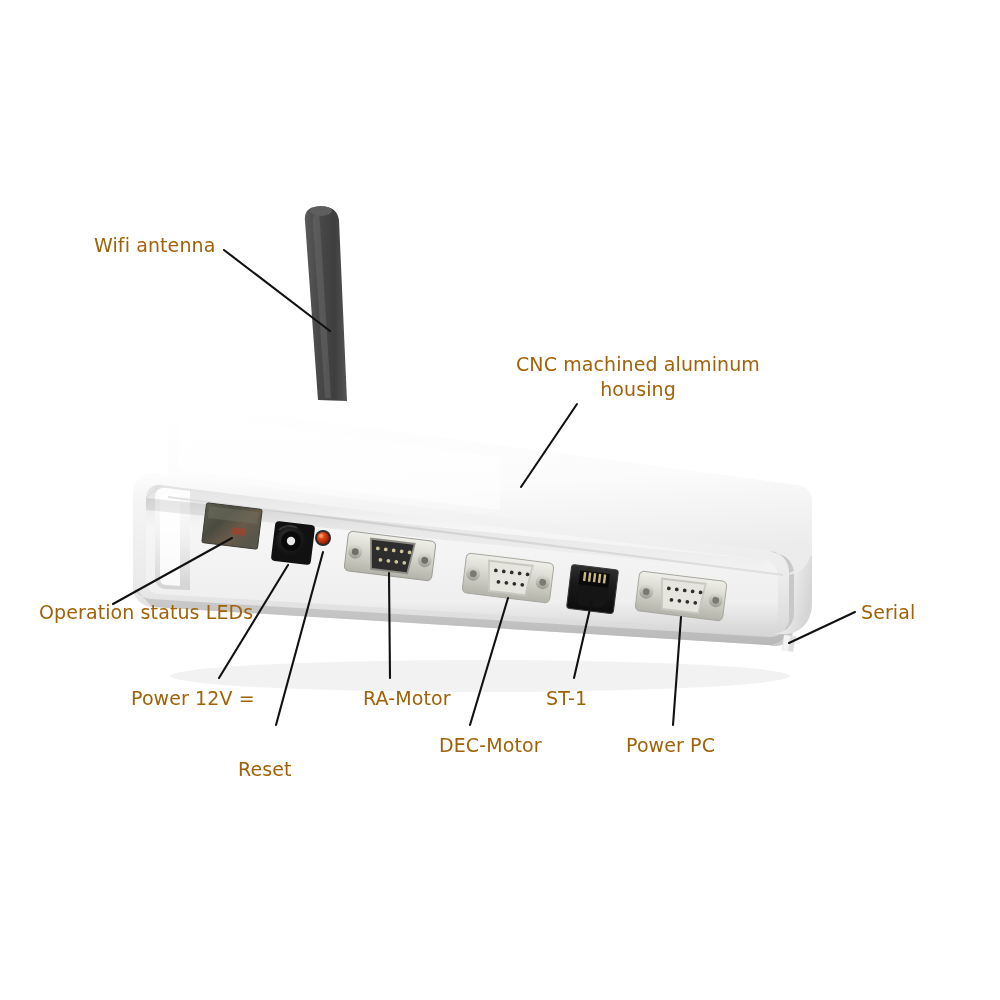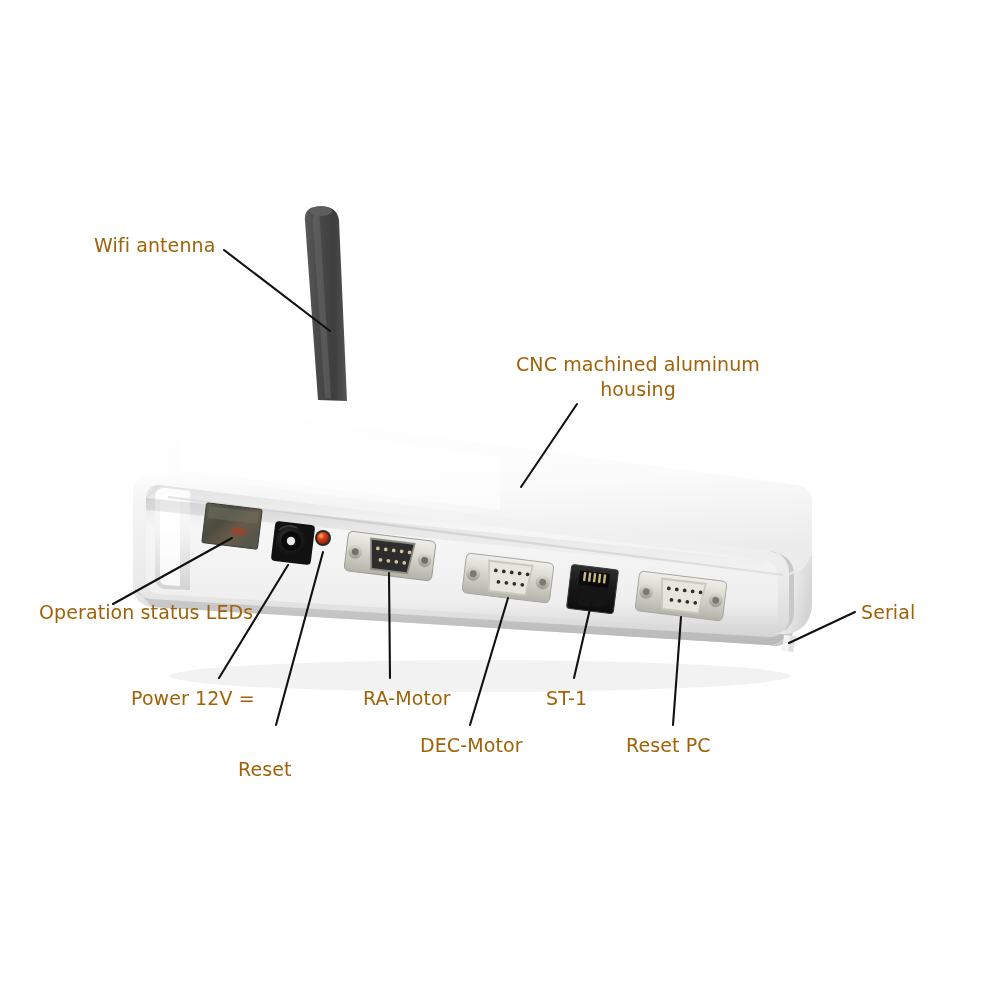--- a/index.html
+++ b/index.html
@@ -354,21 +354,21 @@
 housing</div>
 
   <div class="callout-label" style="left:3px;   top:600px;margin-left:36px;">Operation status LEDs</div>
 
   <div class="callout-label" style="left:131px; top:686px;text-align:right;">Power 12V =</div>
 
   <div class="callout-label" style="left:238px; top:757px;">Reset</div>
 
   <div class="callout-label" style="left:347px; top:686px;margin-left:16px;">RA-Motor</div>
 
-  <div class="callout-label" style="left:420px; top:733px;">DEC-Motor</div>
+  <div class="callout-label" style="left:439px; top:733px;">DEC-Motor</div>
 
   <div class="callout-label" style="left:546px; top:686px;">ST-1</div>
 
-  <div class="callout-label" style="left:626px; top:733px;">Reset PC</div>
+  <div class="callout-label" style="left:626px; top:733px;">Power PC</div>
 
   <div class="callout-label" style="left:861px; top:600px;">Serial</div>
 
 </div>
 
 </body></html>

